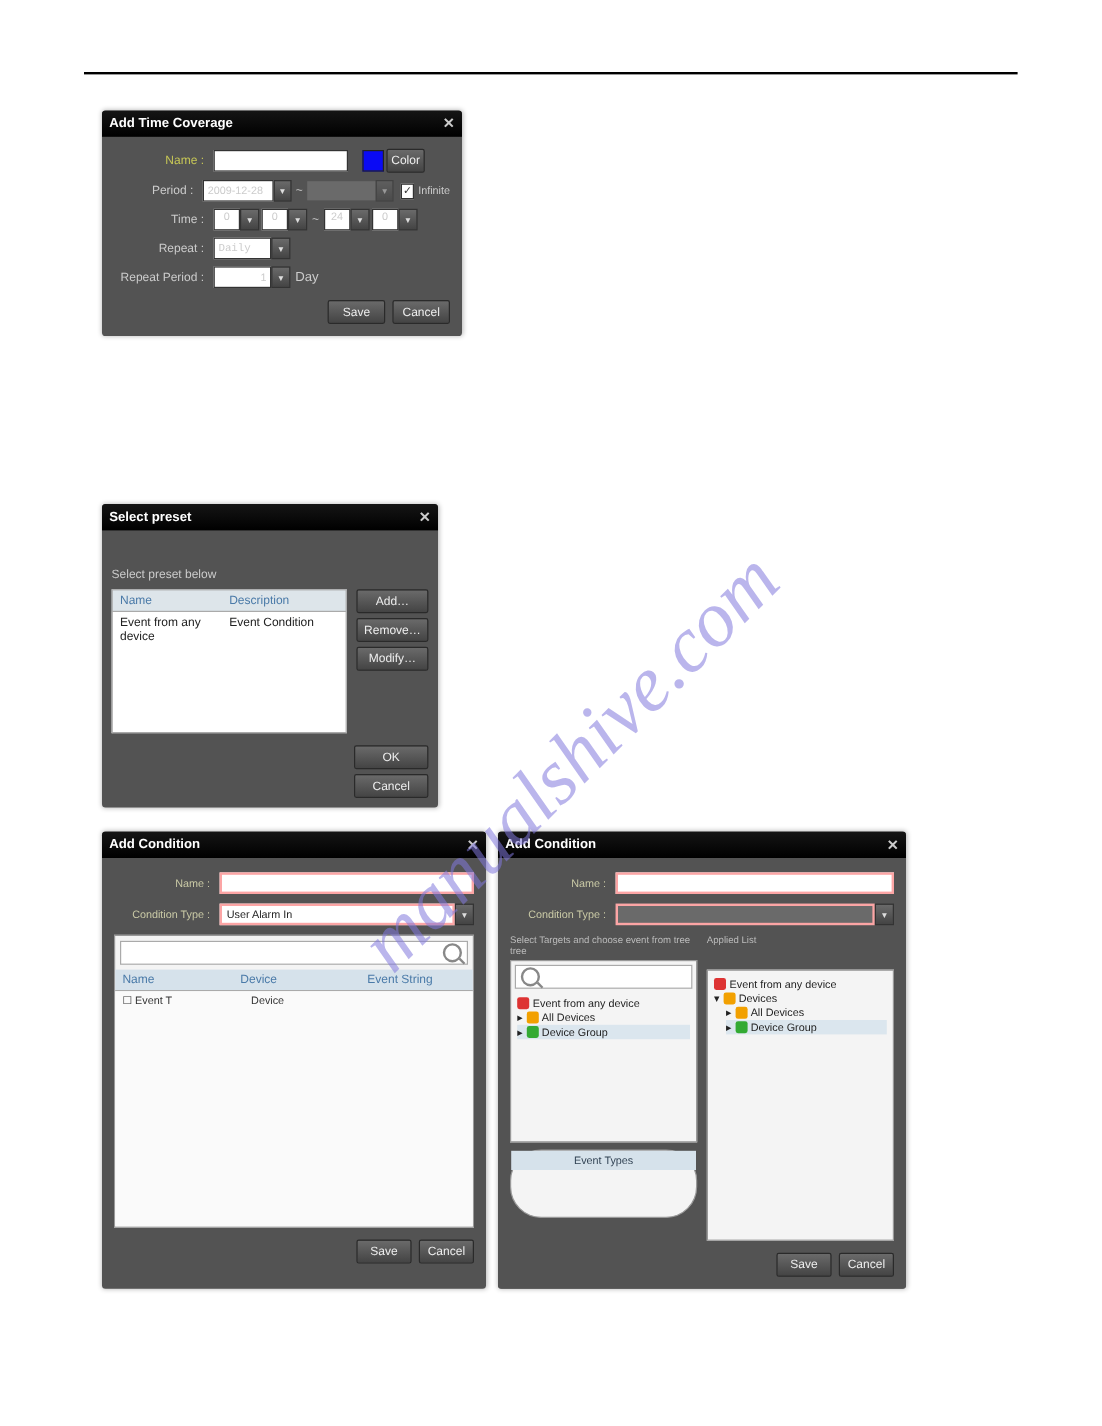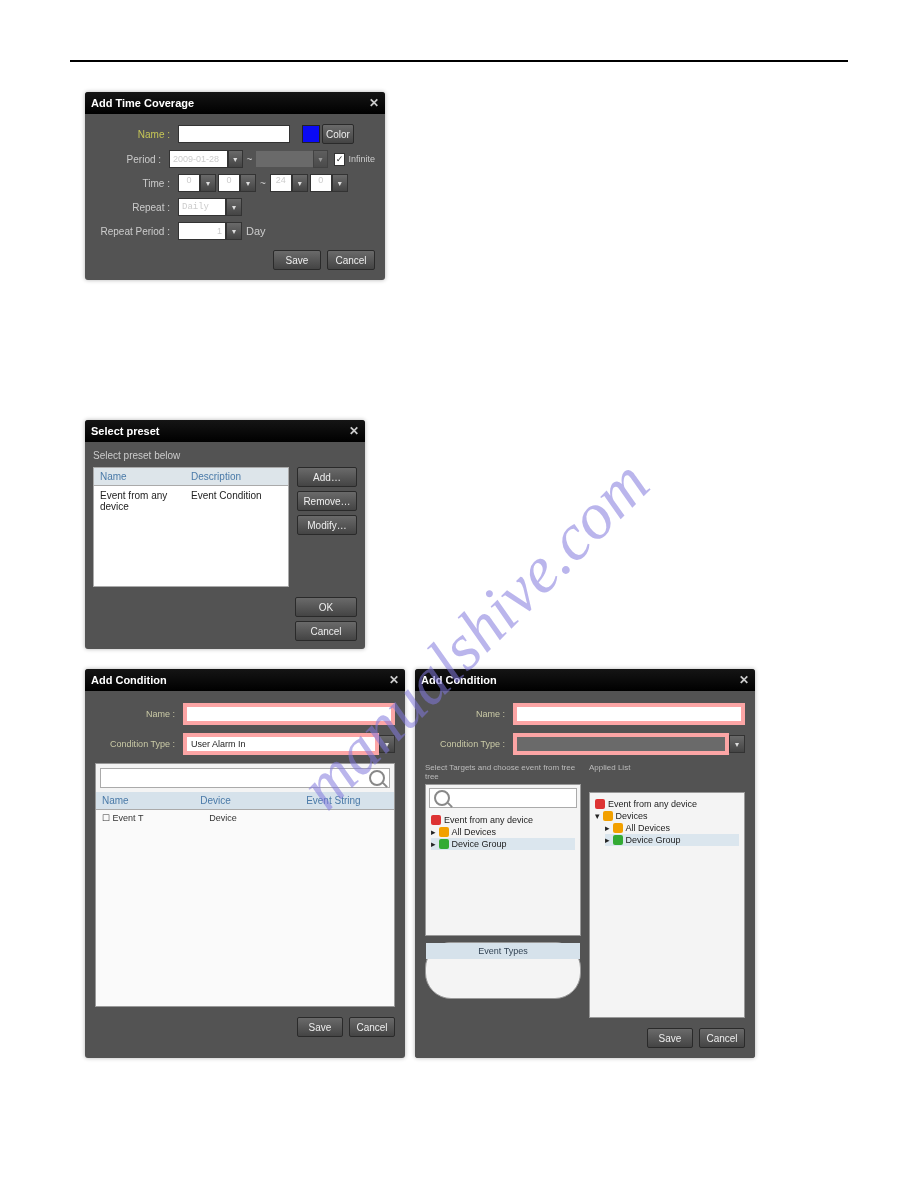--- a/index.html
+++ b/index.html
@@ -133,21 +133,21 @@
     height:92px;
     border:1px solid #aaa;
     border-top:none;
   }
   .sp-row { display:flex; }
 
   
   .ac-body { background:#535353; padding:12px 10px 10px 10px; }
   .ac-row { display:flex; align-items:center; margin-bottom:8px; }
   .ac-lbl { width:80px; text-align:right; font-size:9px; color:#cacaa6; margin-right:8px; }
-  .ac-fld { background:#fff; height:14px; flex:1; border:4px solid #fca5a5; font-size:9px; padding:0 4px; color:#222; display:flex; align-items:center;}
+  .ac-fld { background:#fff; height:14px; flex:1; border:2px solid #fca5a5; font-size:9px; padding:0 4px; color:#222; display:flex; align-items:center;}
   .ac-panel { background:#f4f4f4; border:1px solid #999; }
   .ac-search { height:18px; background:#fff; border:1px solid #aaa; display:flex; align-items:center; padding:0 4px; font-size:10px; gap:4px; }
   .ac-colhead { background:#d6e2eb; font-size:10px; color:#4a7aa8; display:flex; padding:3px 6px; border-bottom:1px solid #aaa;}
   .ac-list { background:#fafafa; height:190px; font-size:9px; color:#333; padding:3px 6px;}
   .ac-btn-row { display:flex; justify-content:flex-end; gap:6px; margin-top:10px; }
 
   .tree-item { display:flex; align-items:center; gap:3px; font-size:9px; color:#222; padding:1px 0;}
   .tree-icon { width:10px; height:10px; background:#f2a000; border-radius:2px;}
   .tree-icon.red{background:#d33;}
   .tree-icon.green{background:#3a3;}
@@ -173,21 +173,21 @@
     <div class="dlg-body">
       <div class="row">
         <span class="lbl lbl-hi">Name :</span>
         <div class="fld" style="width:110px;"></div>
         <div style="width:12px;"></div>
         <div class="swatch"></div>
         <div class="btn" style="width:30px;">Color</div>
       </div>
       <div class="row">
         <span class="lbl">Period :</span>
-        <div class="fld" style="width:58px;font-size:9px;padding:0 3px;display:flex;align-items:center;">2009-01-28</div>
+        <div class="fld" style="width:58px;font-size:9px;padding:0 3px;display:flex;align-items:center;">2009-12-28</div>
         <div class="drop-caret">▾</div>
         <span style="margin:0 4px;">~</span>
         <div class="disabled-fld" style="width:58px;height:16px;"></div>
         <div class="drop-caret" style="opacity:0.5;">▾</div>
         <span class="chk" style="margin-left:6px;">✓</span>
         <span style="font-size:9px;">Infinite</span>
       </div>
       <div class="row">
         <span class="lbl">Time :</span>
         <div class="fld" style="width:20px;font-size:9px;text-align:center;">0</div>
@@ -216,21 +216,21 @@
         <div class="btn" style="width:46px;">Cancel</div>
       </div>
     </div>
   </div>
 
   <div class="dialog" style="width:280px; margin-left:15px; margin-top:140px; position:relative;">
     <div class="dlg-titlebar">
       <span>Select preset</span>
       <span class="dlg-close">✕</span>
     </div>
-    <div class="dlg-body" style="padding:8px;">
+    <div class="dlg-body" style="padding:8px;margin-top:24px;">
       <div style="font-size:10px;margin-bottom:6px;">Select preset below</div>
       <div style="display:flex; gap:8px;">
         <div style="flex:1;">
           <div class="sp-list-head">
             <span style="flex:1;">Name</span>
             <span style="flex:1;">Description</span>
           </div>
           <div class="sp-list-body">
             <div class="sp-row">
               <span style="flex:1;">Event from any device</span>

